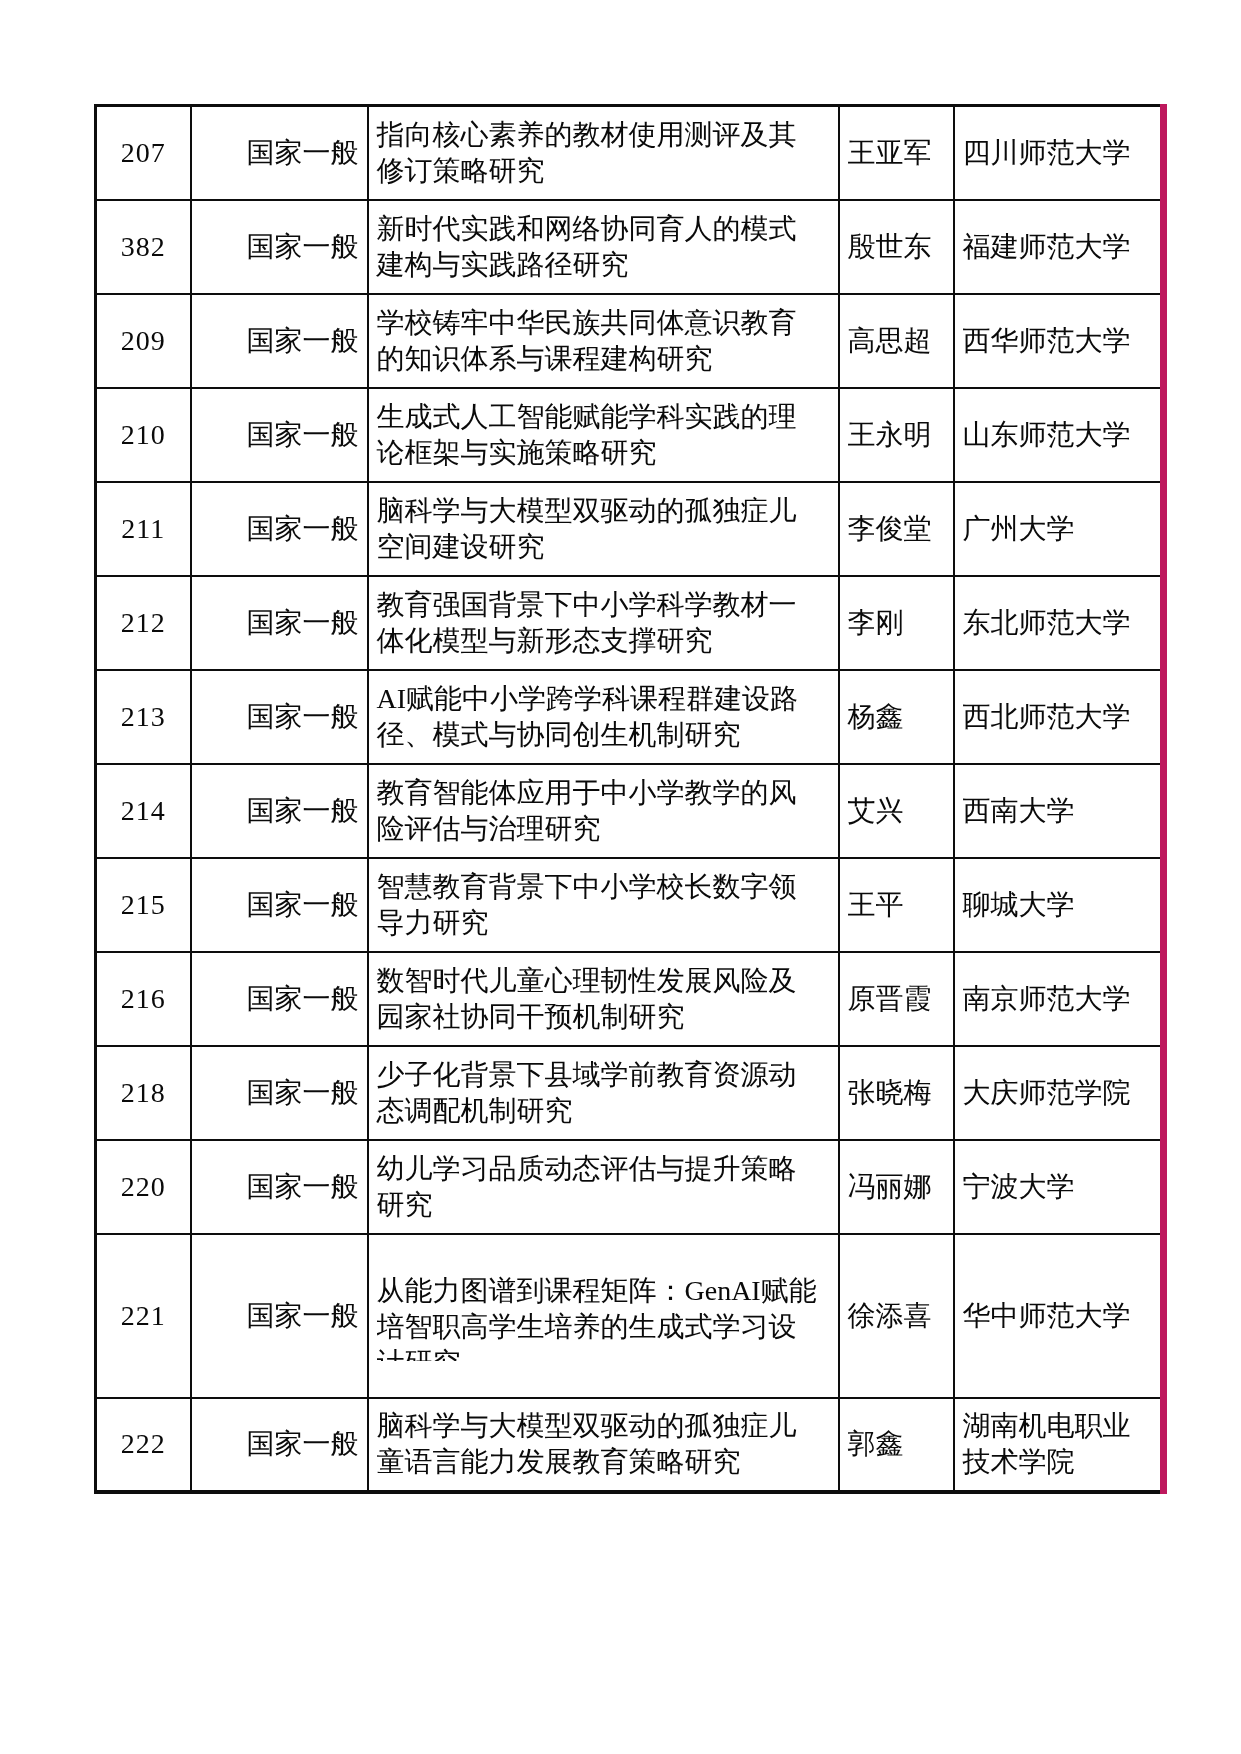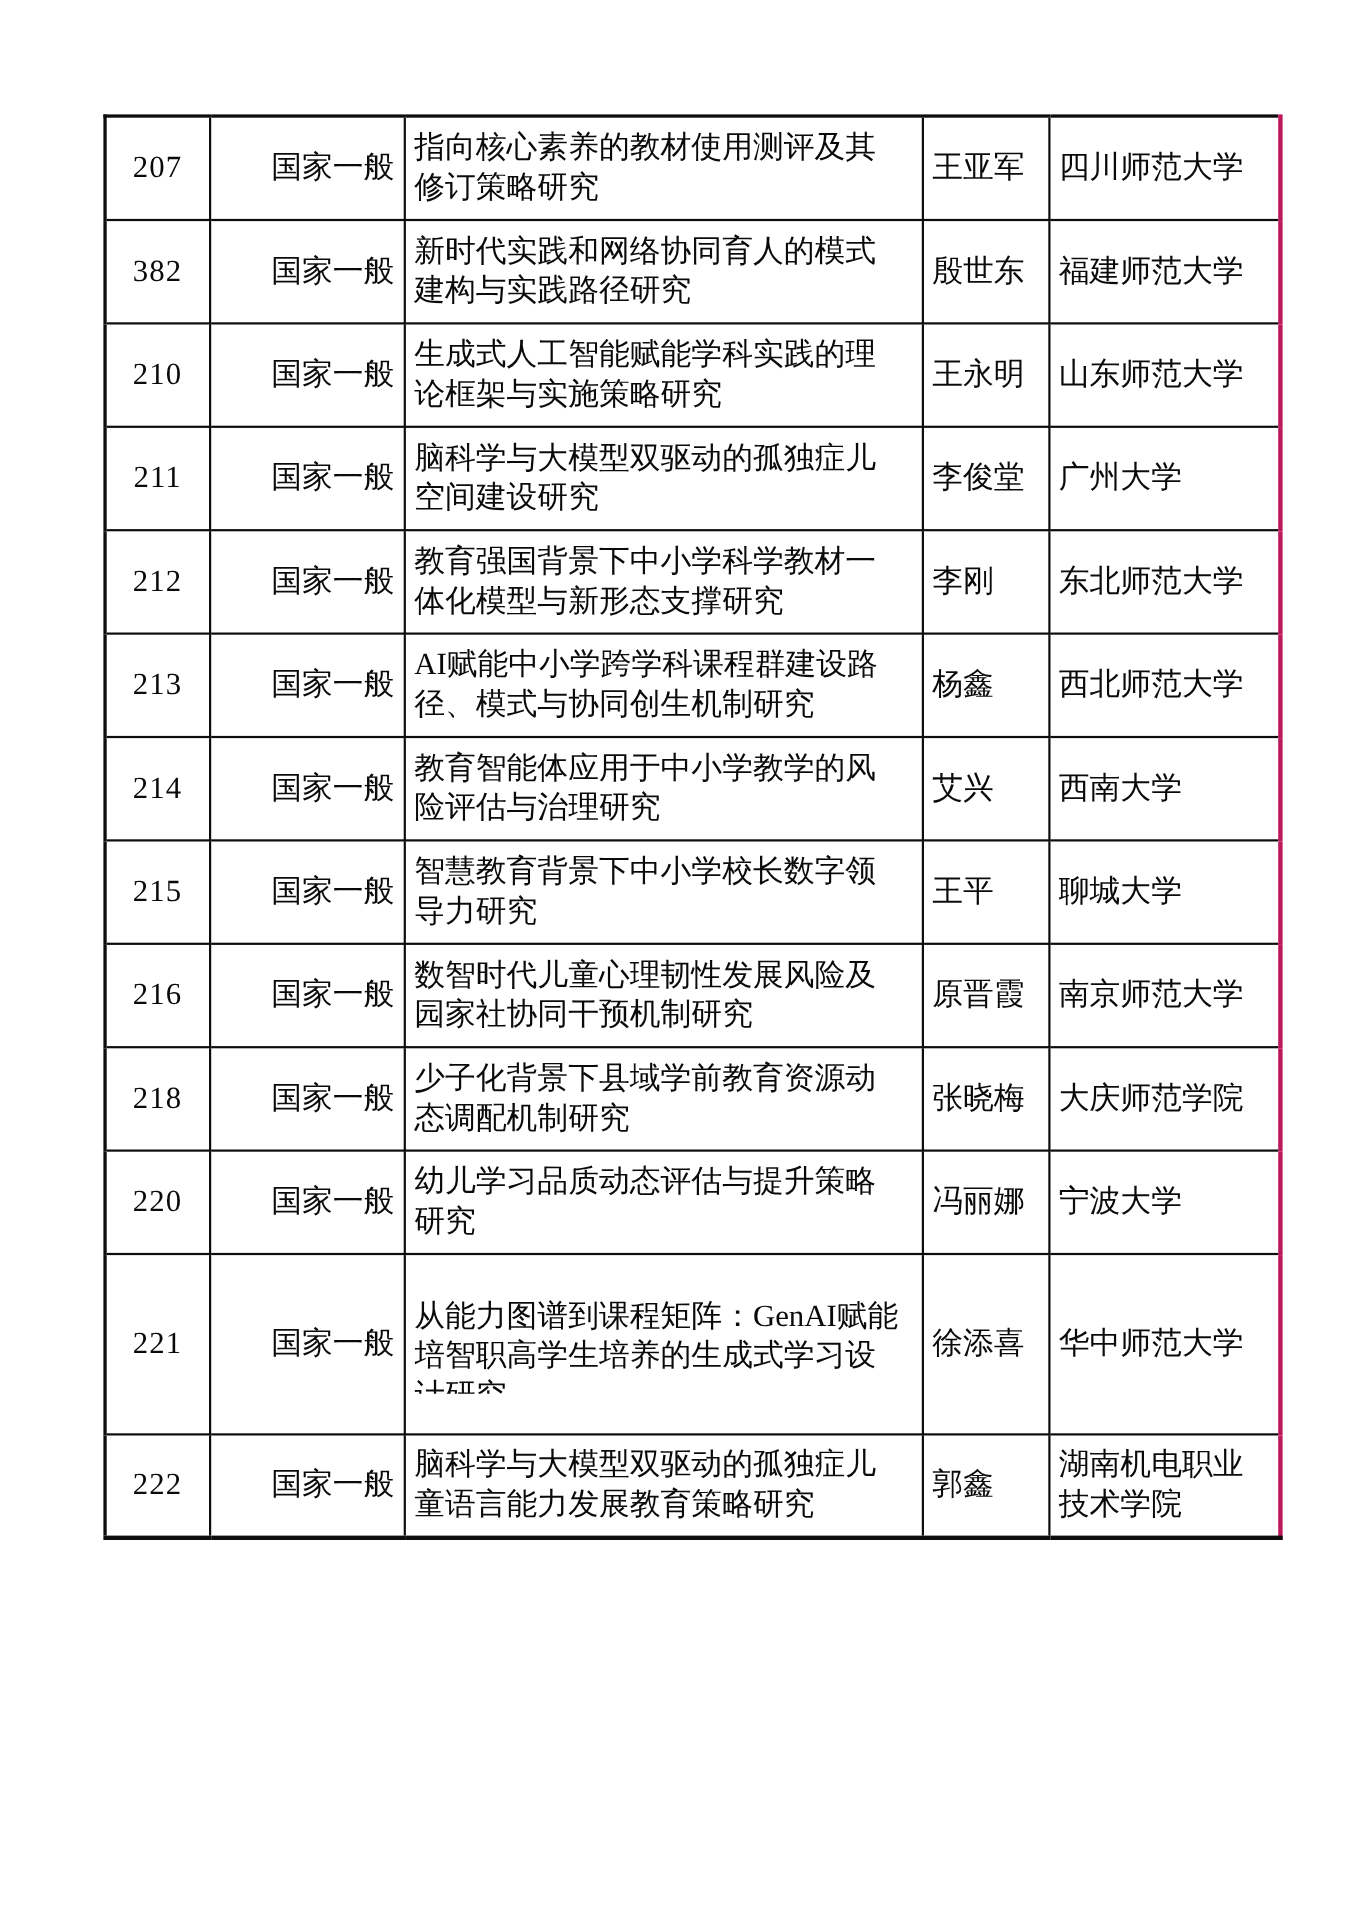--- a/index.html
+++ b/index.html
@@ -38,21 +38,21 @@
     line-height: 36px;
     padding: 0 8px;
     white-space: pre-line;
     vertical-align: middle;
     overflow: hidden;
   }
   
   table.roster tr:first-child td { border-top: 3px solid #0d0d0d; }
   table.roster tr:last-child td  { border-bottom: 4px solid #0d0d0d; }
   table.roster td:first-child    { border-left: 3px solid #0d0d0d; }
-  table.roster td:last-child     { border-right: 4px solid #be185d; }
+  table.roster td:last-child     { border-right: 7px solid #be185d; }
 
   td.c-no {
     text-align: center;
     font-size: 30px;
     letter-spacing: 1px;
   }
   td.c-cat {
     text-align: right;
   }
   td.c-title {
@@ -102,20 +102,28 @@
       </tr>
       <tr>
         <td class="c-no">382</td>
         <td class="c-cat">国家一般</td>
         <td class="c-title">新时代实践和网络协同育人的模式
 建构与实践路径研究</td>
         <td class="c-leader">殷世东</td>
         <td class="c-inst">福建师范大学</td>
       </tr>
       <tr>
+        <td class="c-no">209</td>
+        <td class="c-cat">国家一般</td>
+        <td class="c-title">学校铸牢中华民族共同体意识教育
+的知识体系与课程建构研究</td>
+        <td class="c-leader">高思超</td>
+        <td class="c-inst">西华师范大学</td>
+      </tr>
+      <tr>
         <td class="c-no">210</td>
         <td class="c-cat">国家一般</td>
         <td class="c-title">生成式人工智能赋能学科实践的理
 论框架与实施策略研究</td>
         <td class="c-leader">王永明</td>
         <td class="c-inst">山东师范大学</td>
       </tr>
       <tr>
         <td class="c-no">211</td>
         <td class="c-cat">国家一般</td>

